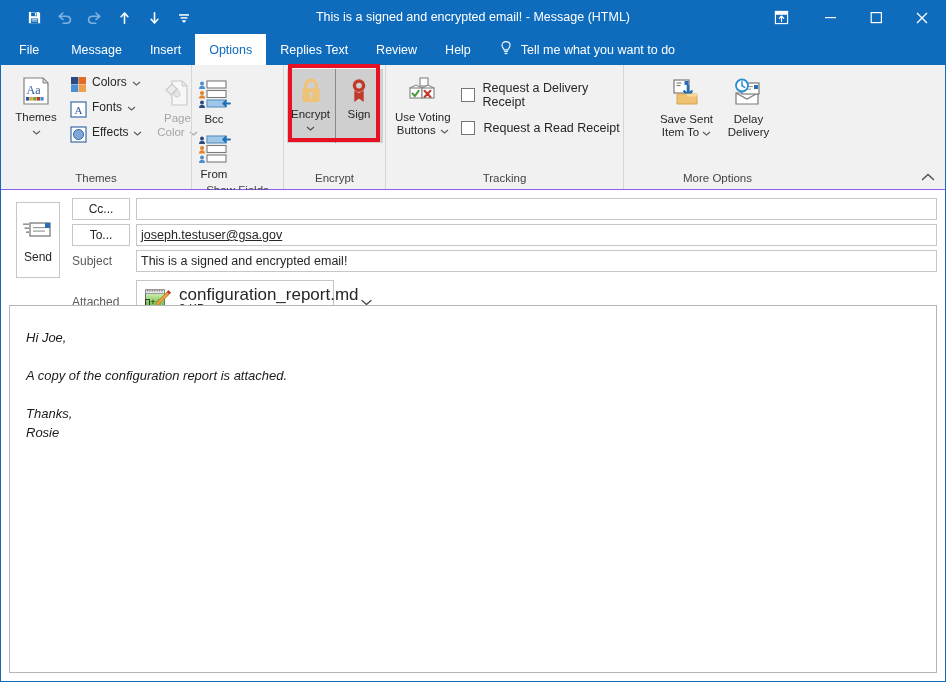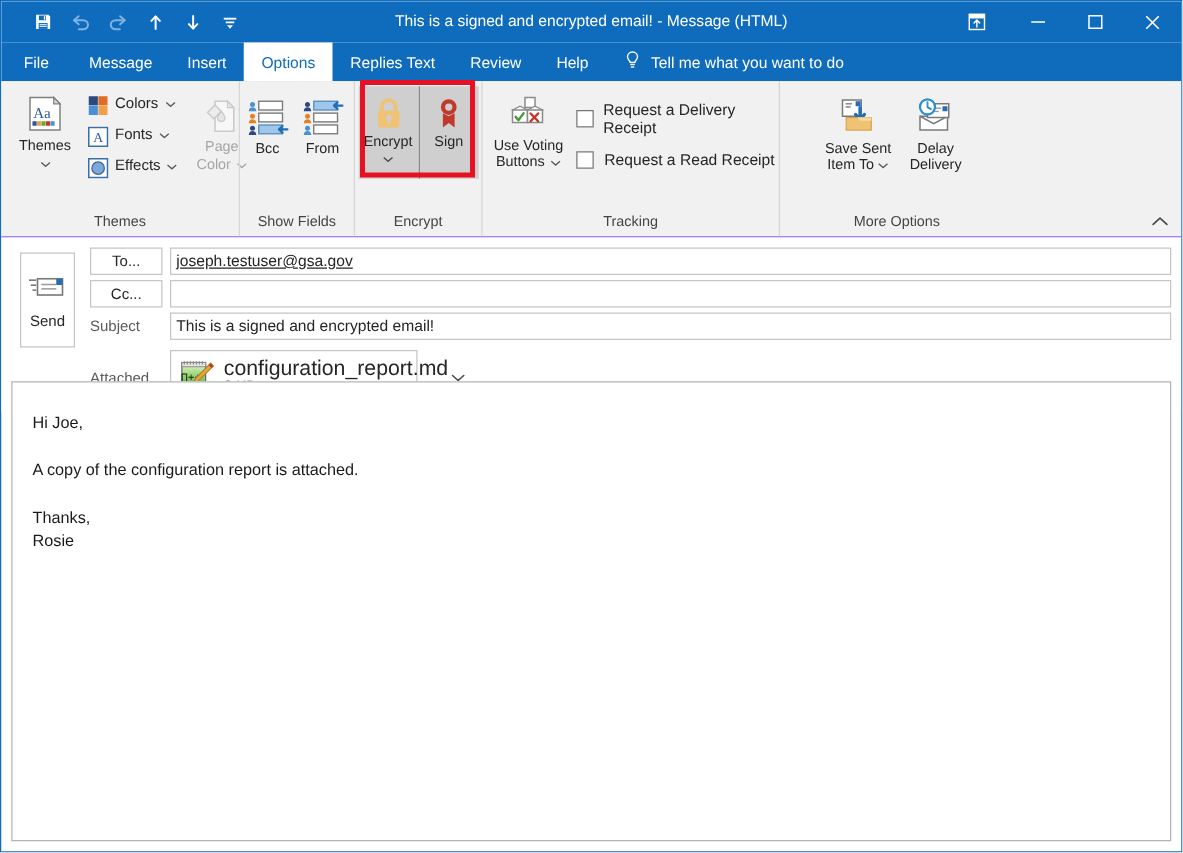--- a/index.html
+++ b/index.html
@@ -199,21 +199,21 @@
     align-items: center;
     padding-top: 6px;
     color: #a6a6a6;
     font-size: 11.5px;
     line-height: 14px;
     text-align: center;
   }
 
   
   .showfields-group { width: 92px; }
-  .showfields-inner { display:flex; width:100%; padding-top:2px;}
+  .showfields-inner { display:flex; justify-content:center; width:100%; padding-top:2px;flex-direction:column;}
 
   
   .encrypt-group { width: 102px; }
   .encrypt-inner { display:flex; justify-content:center; width:100%; padding-top:0px; }
   .enc-btn {
     width: 48px;
     display:flex; flex-direction:column; align-items:center;
     background: #cfcfcf;
     height: 74px;
     box-sizing: border-box;
@@ -366,21 +366,21 @@
     top: 304px;
     bottom: 8px;
     border: 1px solid #b5b5b5;
     background: #ffffff;
     box-sizing: border-box;
     padding: 22px 16px;
     font-size: 13px;
     color: #1a1a1a;
     line-height: 19px;
   }
-  .bodyarea p { margin: 0 0 19px 0; }
+  .bodyarea p { margin: 0 0 19px 0; font-style: italic; }
   .bodyarea p.tight { margin-bottom: 0; }
 </style>
 </head>
 <body>
 
 <div id="app">
 
   <div class="titlebar">
 
     <div class="qat">
@@ -757,28 +757,28 @@
           <rect x="0" y="4.5" width="6" height="1.3" fill="#7a7a7a"></rect>
           <rect x="1.6" y="8.5" width="4.4" height="1.3" fill="#7a7a7a"></rect>
           <rect x="3" y="12.5" width="3" height="1.3" fill="#7a7a7a"></rect>
         </svg>
       </span>
       <span class="lbl">Send</span>
     </div>
 
     <div class="fields">
       <div class="field-row">
+        <div class="fld-btn">Cc...</div>
+        <div class="fld-input"></div>
+      </div>
+      <div class="field-row">
         <div class="fld-btn">To...</div>
         <div class="fld-input">
           <span class="recipient">joseph.testuser@gsa.gov</span>
         </div>
-      </div>
-      <div class="field-row">
-        <div class="fld-btn">Cc...</div>
-        <div class="fld-input"></div>
       </div>
       <div class="field-row">
         <div class="fld-label">Subject</div>
         <div class="fld-input">This is a signed and encrypted email!</div>
       </div>
       <div class="attach-row">
         <div class="attach-label">Attached</div>
         <div class="attach-box">
           <span class="attach-ico">
             <svg width="30" height="30" viewBox="0 0 30 30">

